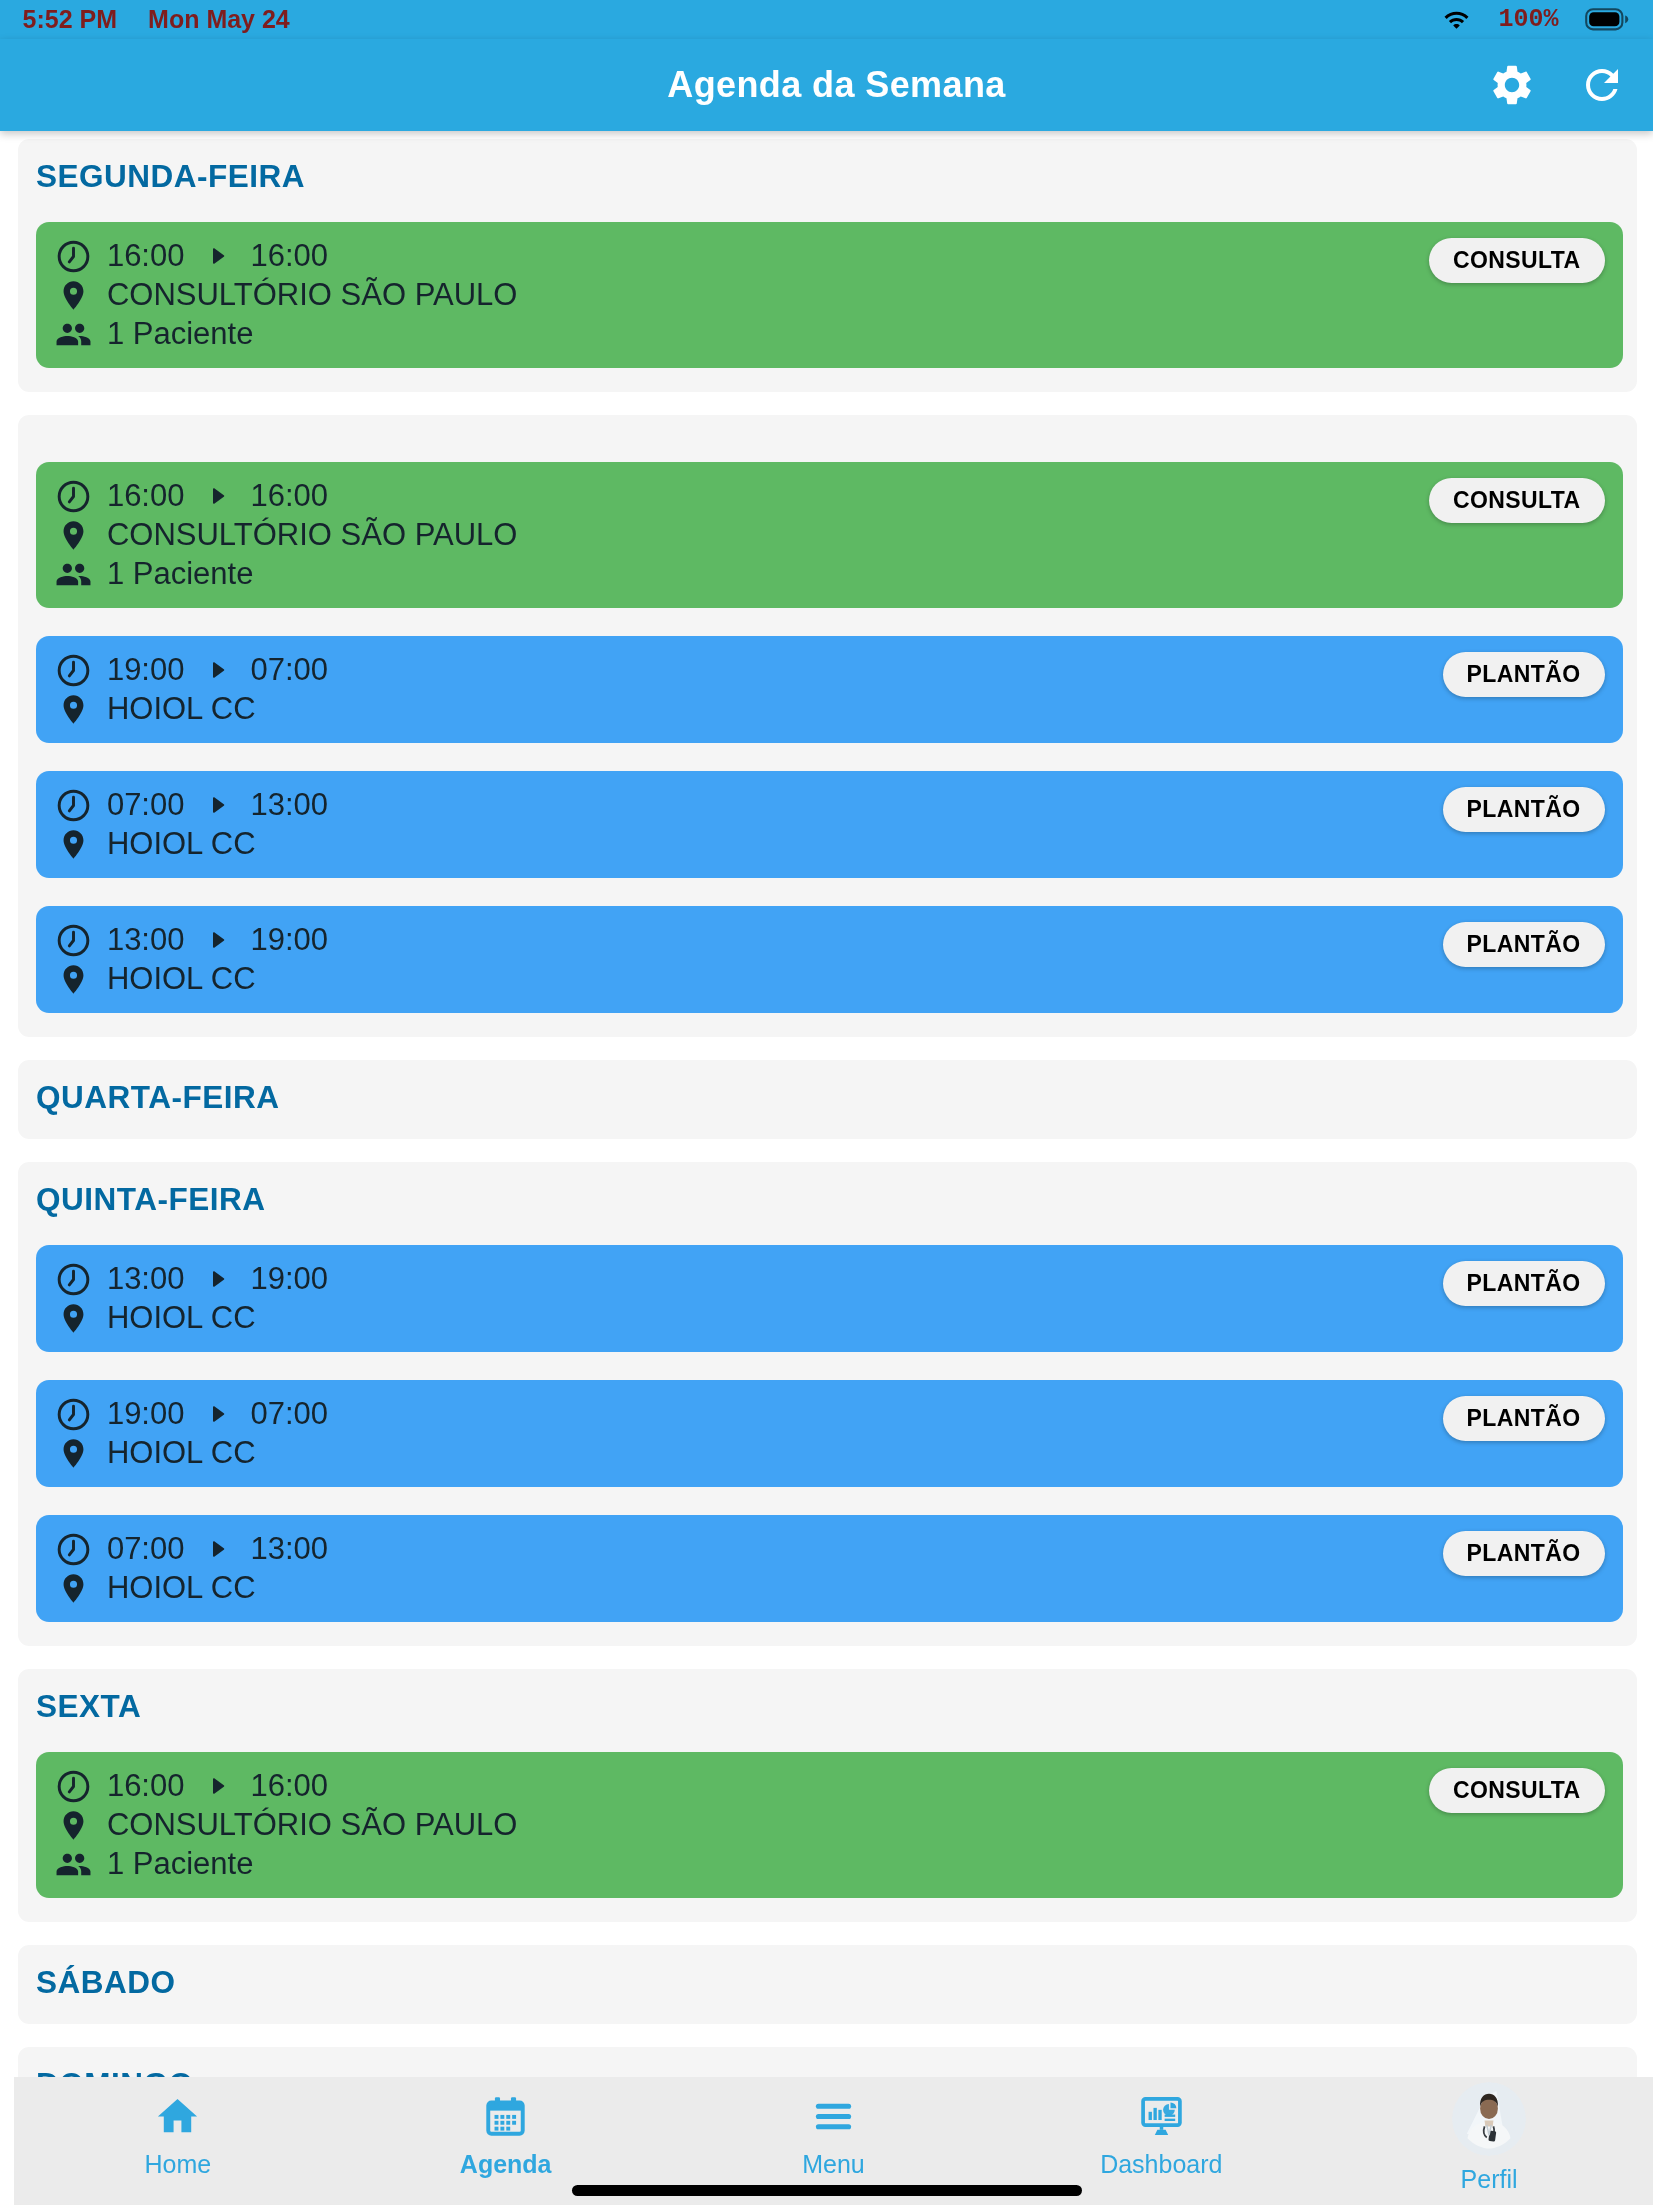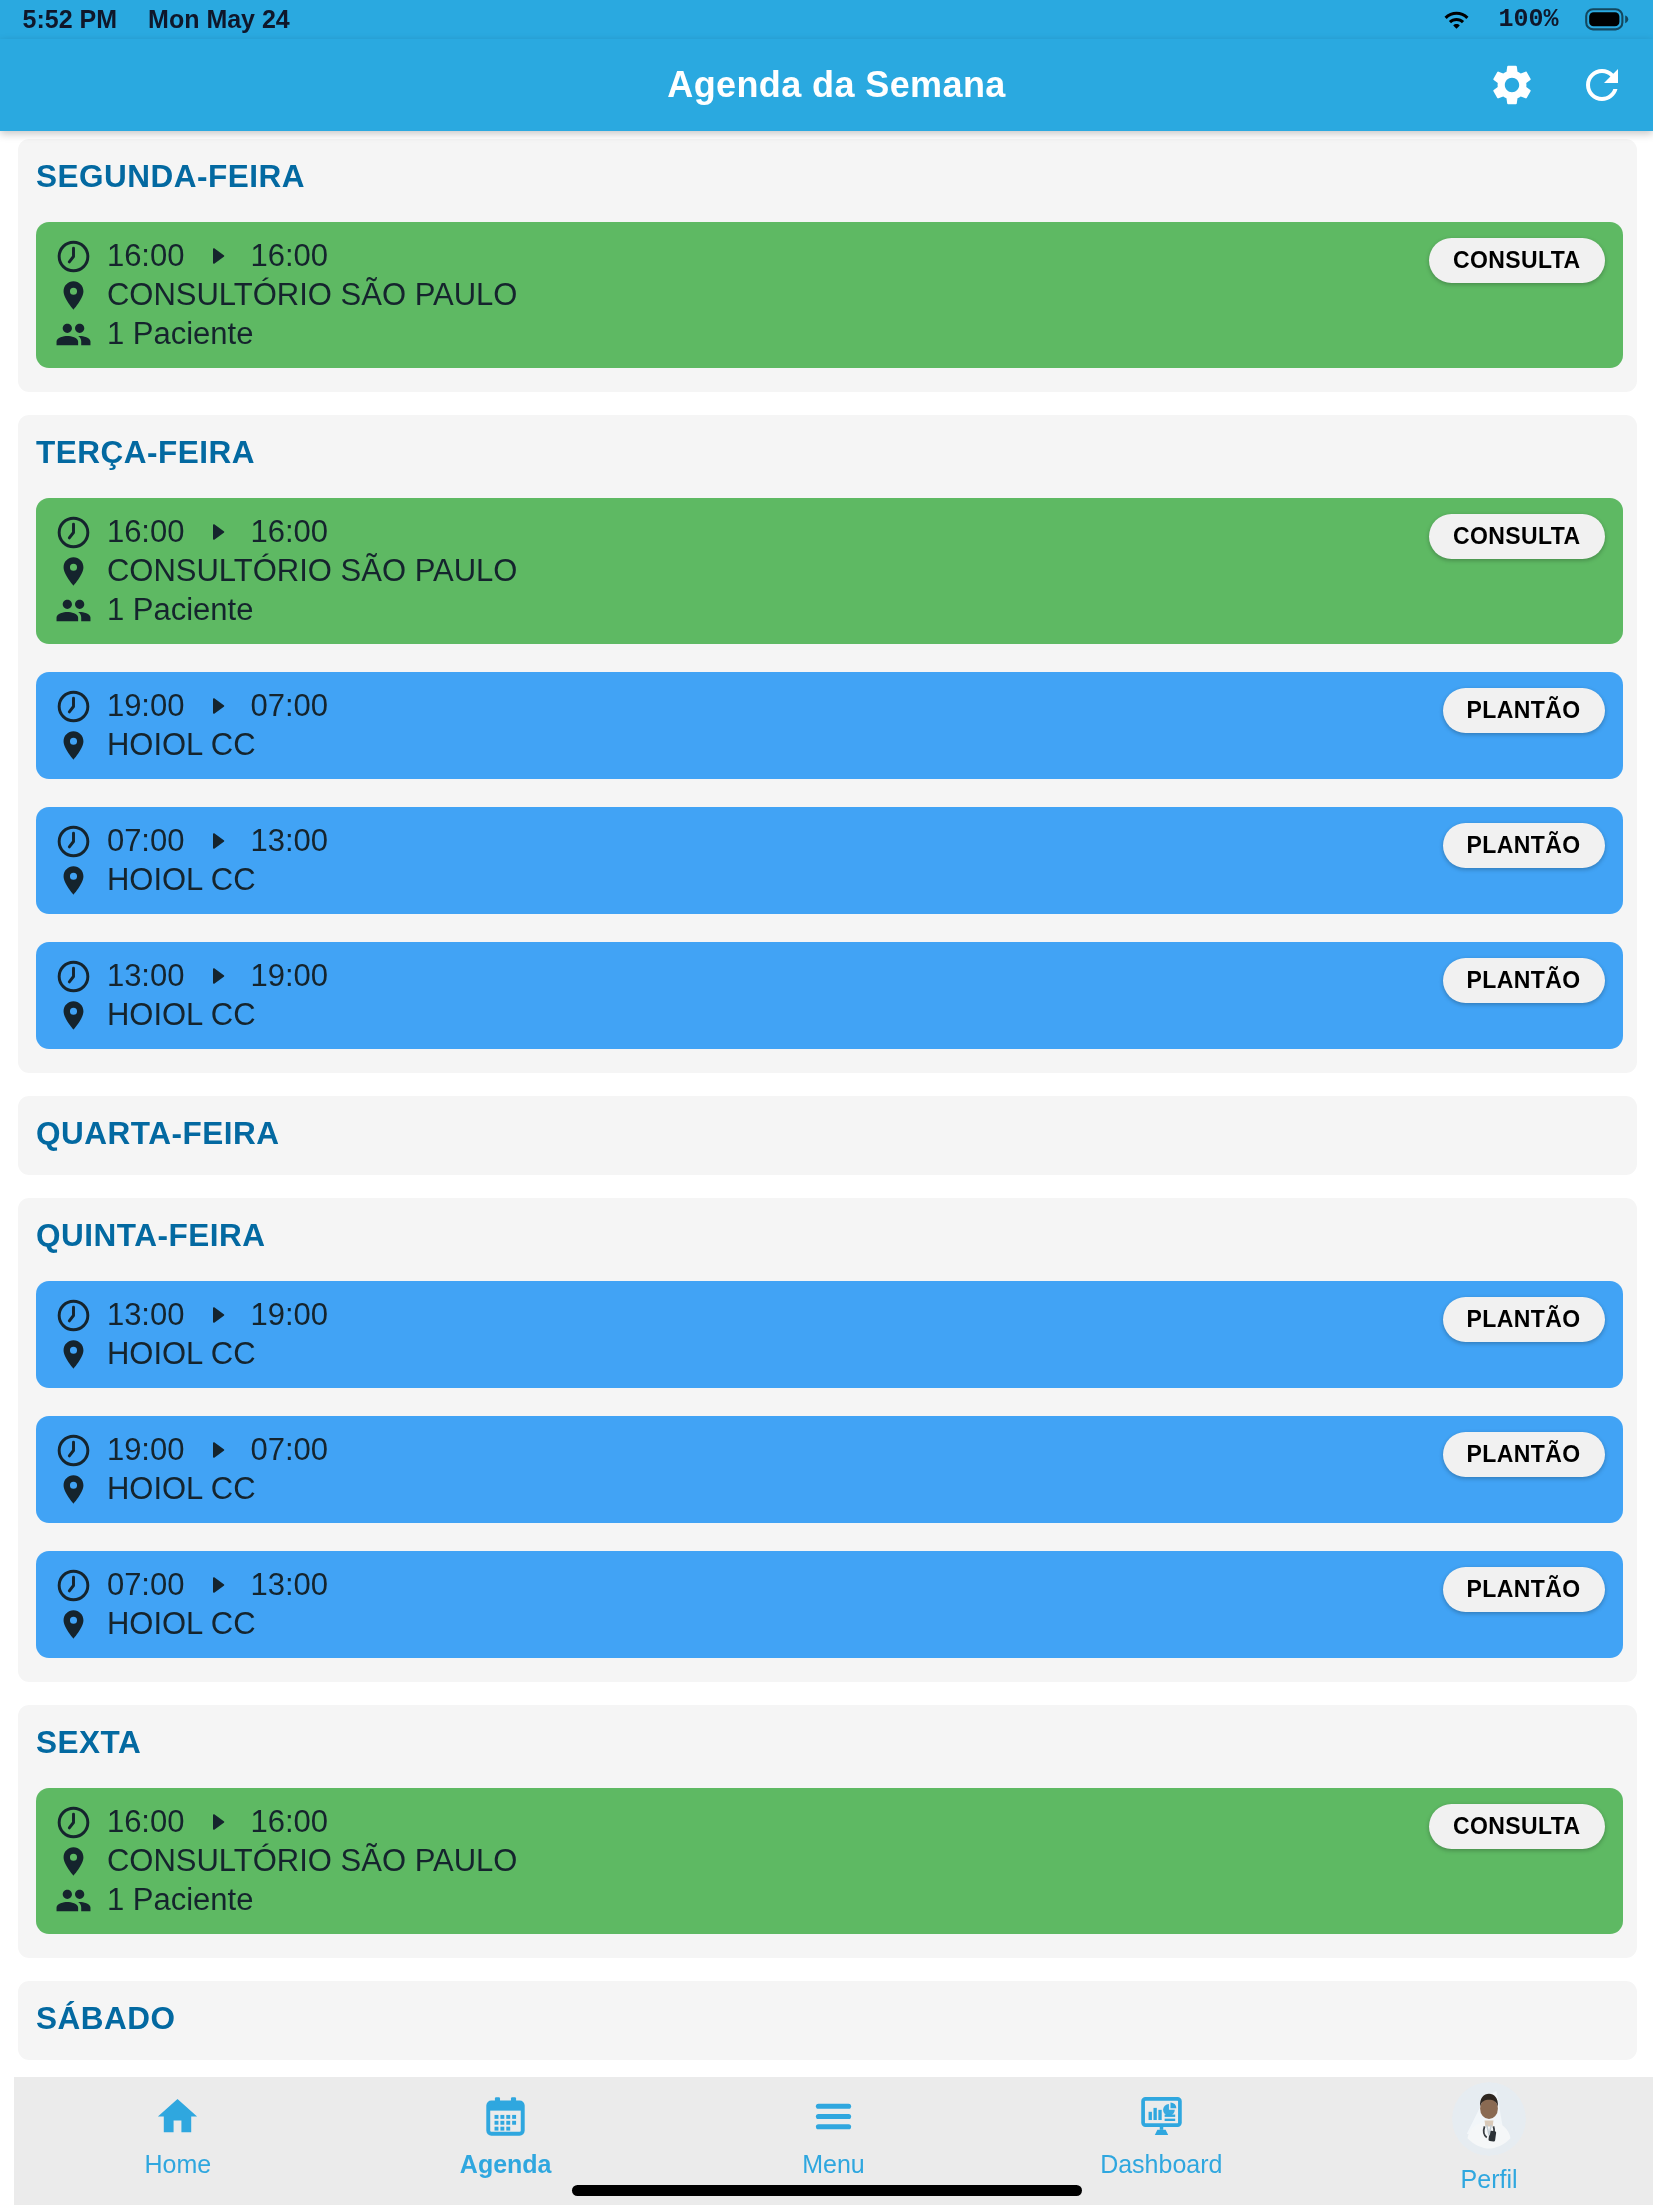--- a/index.html
+++ b/index.html
@@ -4,21 +4,21 @@
 <style>
   * { margin:0; padding:0; box-sizing:border-box; }
   html,body { background:#777; }
   body { font-family:"Liberation Sans", sans-serif; }
   .screen{
     position:relative; width:1653px; height:2205px; background:#fff;
     overflow:hidden; margin:0 auto;
   }
   
   .statusbar{
-    height:39px; background:var(--header_blue); color:#0f172a;
+    height:39px; background:var(--header_blue); color:#7f1d1d;
     display:flex; align-items:center; justify-content:space-between;
     padding:0 22.6px; font-size:25px; font-weight:700;
   }
   .sb-left{ display:flex; gap:31px; align-items:center; }
   .sb-right{ display:flex; gap:27px; align-items:center;font-family:Liberation Mono, monospace; }
   .sb-right svg{ display:block; }
   .navbar{
     height:92px; background:var(--header_blue);
     display:flex; align-items:center; justify-content:center; position:relative;
     box-shadow:0 3.2px 8px rgba(0,0,0,0.22);
@@ -146,21 +146,20 @@
                 </svg>
       </span>
       <span class="txt">1 Paciente</span>
     </div>
     <div class="badge">CONSULTA</div>
   </div>
 </div>
   </section>
 
   <section class="day-section">
-    <div class="day-title">TERÇA-FEIRA</div>
     <div>
   <div class="event-card green">
     <div class="event-row">
       <span class="ic">
         <svg viewBox="0 0 24 24" fill="none" stroke="currentColor" stroke-width="1.9">
           <circle cx="12" cy="12" r="9.3"></circle>
           <path d="M12 6.6V12l-2.7 3.5" stroke-linecap="round" stroke-linejoin="round"></path>
         </svg>
       </span>
       <span class="txt">16:00</span>

